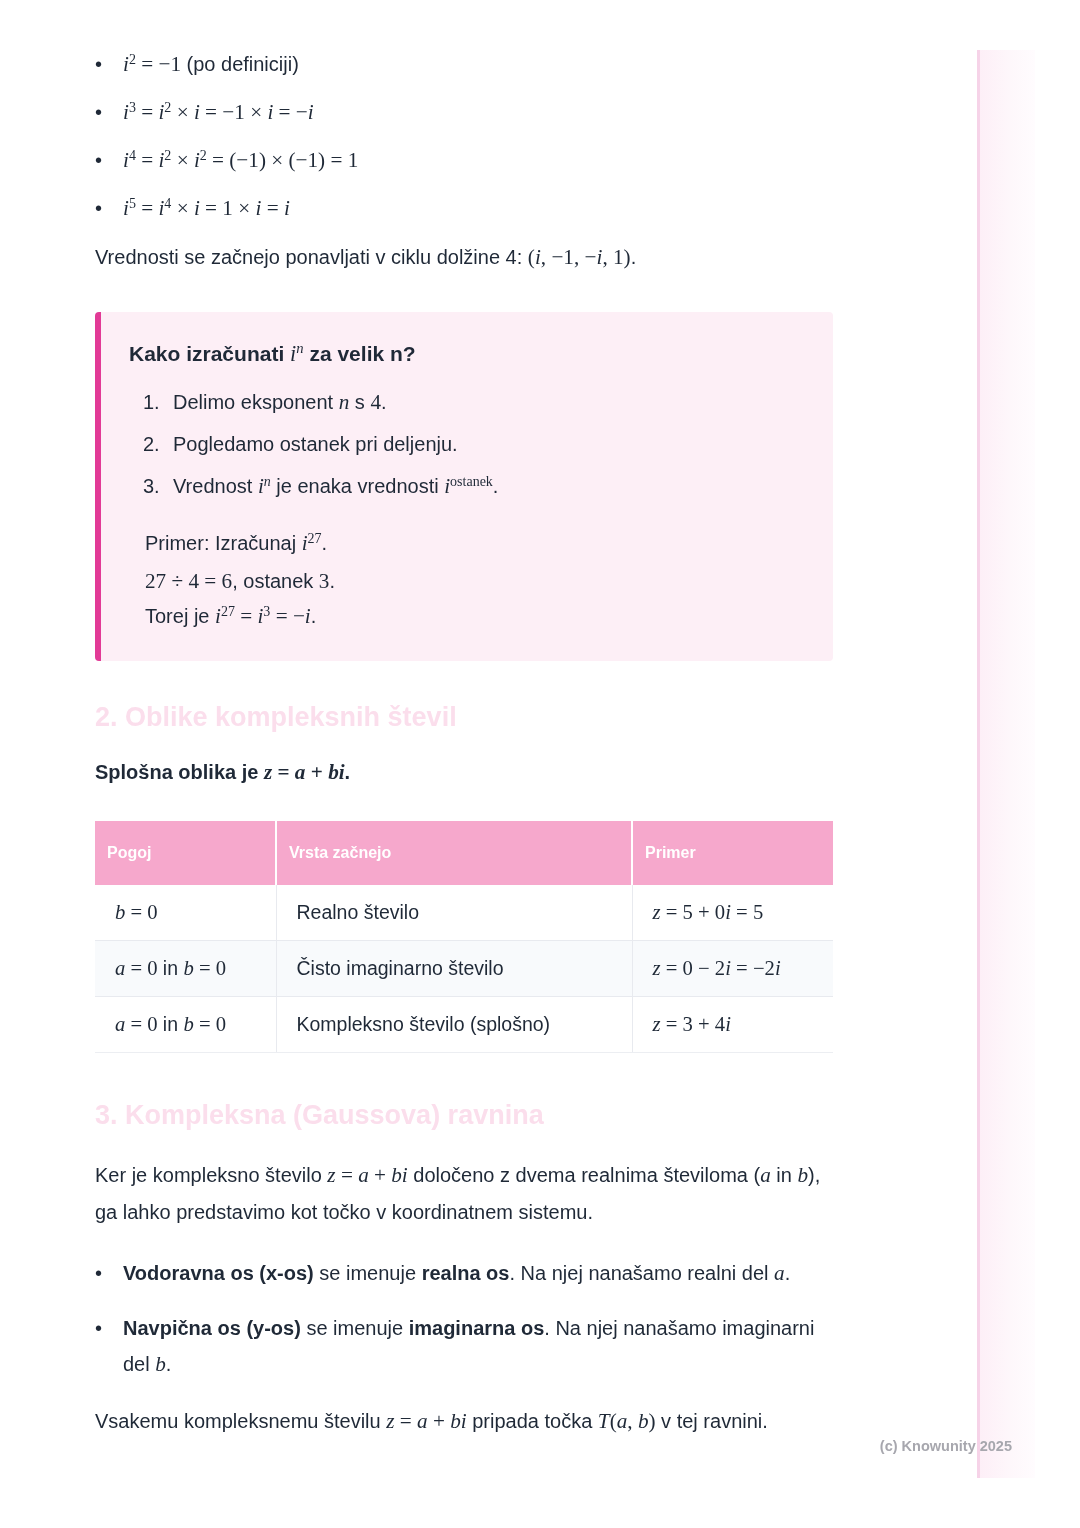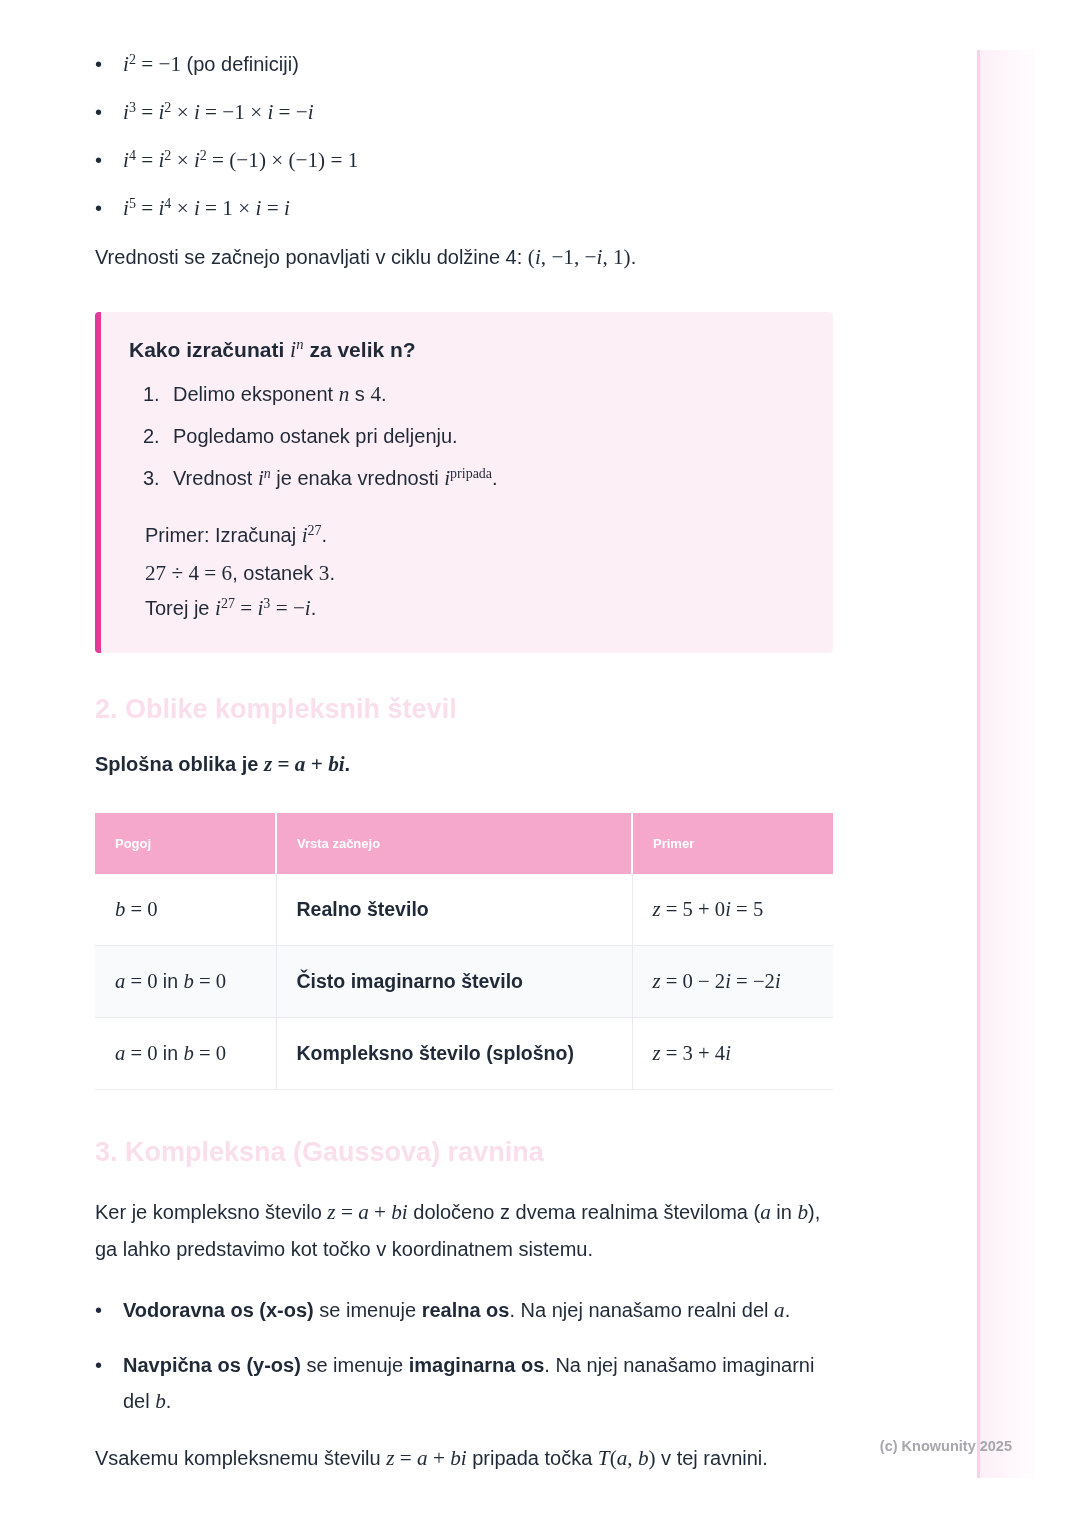--- a/index.html
+++ b/index.html
@@ -18,44 +18,44 @@
 
   
   .intro-list { list-style:none; }
   .intro-item { display:flex; margin-bottom:21px; line-height:24px; }
   .intro-item .marker { width:28px; flex:0 0 28px; color:#1f2937; }
 
   .cycle-para { margin-top:12px; line-height:26px; }
 
   
   .callout { margin-top:42px; background:#fdeff6; border-left:6px solid #e23a96; border-radius:4px; padding:26px 34px 30px 28px; }
-  .callout-title { font-size:21px; line-height:24px; }
+  .callout-title { font-size:21px; line-height:31px; }
   .callout-steps { margin-top:16px; margin-left:14px; }
   .callout-step { display:flex; margin-top:18px; line-height:24px; }
   .callout-step .step-num { flex:0 0 30px; }
   .callout-example { margin-top:30px;margin-left:16px; }
   .example-line { line-height:24px; margin-top:11px; }
   .example-line:first-child { margin-top:0; }
 
   
   .section-heading { margin-top:40px; font-size:27px; font-weight:700; color:#fbdeec; line-height:32px; }
   .section-heading.h3 { margin-top:46px; }
 
   .lead-para { margin-top:26px; line-height:26px;font-weight:bold; }
   .para-wide { margin-top:26px; line-height:37px; }
 
   
   .types-table { margin-top:36px; width:738px; border-collapse:collapse; font-size:19.5px; }
   .types-table thead th { background:#f6a8cc; color:#ffffff; font-weight:700; text-align:left;
-    padding:23px 20px; font-size:13px; }
+    padding:23px 12px; font-size:16px; }
   .types-table thead th + th { border-left:2px solid #ffffff; }
-  .types-table tbody td { padding:24px 20px; border:1px solid #e8eaef; background:#ffffff; }
+  .types-table tbody td { padding:16px 20px; border:1px solid #e8eaef; background:#ffffff; }
   .types-table tbody tr.alt td { background:#f8fafc; }
   .types-table td.c1 { width:181px; }
-  .types-table td.c2 { width:356px;font-weight:bold; }
+  .types-table td.c2 { width:356px; }
   .types-table td.c3 { width:201px; }
   .types-table tbody td { border-top:none; }
   .types-table tbody tr + tr td { border-top:1px solid #a3a3a3; }
   .types-table tbody td:first-child { border-left:none; }
   .types-table tbody td:last-child { border-right:none; }
   .types-table tbody tr:last-child td { border-bottom:1px solid #eceef2; }
 
   
   .axis-list { list-style:none; margin-top:24px; }
   .axis-item { display:flex; margin-bottom:19px; line-height:36px; }
@@ -102,21 +102,21 @@
       <div class="callout-step">
         <span class="step-num">1.</span>
         <span><span class="f-s">Delimo eksponent </span><span class="f-m">n</span><span class="f-s"> s </span><span class="f-mr">4</span><span class="f-s">.</span></span>
       </div>
       <div class="callout-step">
         <span class="step-num">2.</span>
         <span><span class="f-s">Pogledamo ostanek pri deljenju.</span></span>
       </div>
       <div class="callout-step">
         <span class="step-num">3.</span>
-        <span><span class="f-s">Vrednost </span><span class="f-m">i</span><span class="f-msup">n</span><span class="f-s"> je enaka vrednosti </span><span class="f-m">i</span><span class="f-mrsup">pripada</span><span class="f-s">.</span></span>
+        <span><span class="f-s">Vrednost </span><span class="f-m">i</span><span class="f-msup">n</span><span class="f-s"> je enaka vrednosti </span><span class="f-m">i</span><span class="f-mrsup">ostanek</span><span class="f-s">.</span></span>
       </div>
     </div>
     <div class="callout-example">
       <div class="example-line"><span class="f-s">Primer: Izračunaj </span><span class="f-m">i</span><span class="f-mrsup">27</span><span class="f-s">.</span></div>
       <div class="example-line"><span class="f-mr">27 ÷ 4 = 6</span><span class="f-s">, ostanek </span><span class="f-mr">3</span><span class="f-s">.</span></div>
       <div class="example-line"><span class="f-s">Torej je </span><span class="f-m">i</span><span class="f-mrsup">27</span><span class="f-mr"> = </span><span class="f-m">i</span><span class="f-mrsup">3</span><span class="f-mr"> = −</span><span class="f-m">i</span><span class="f-s">.</span></div>
     </div>
   </div>
 
   <h2 class="section-heading">2. Oblike kompleksnih števil</h2>

